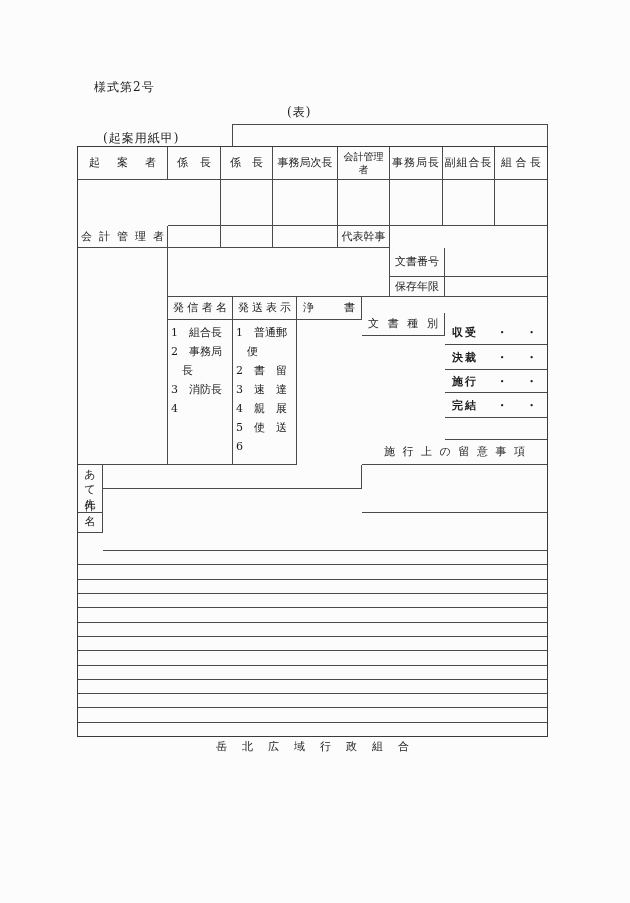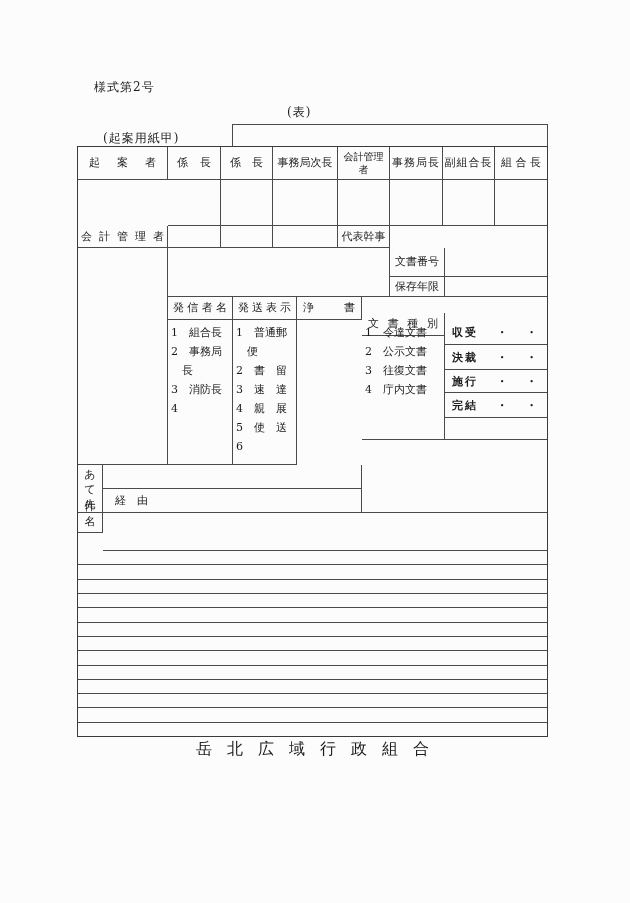--- a/index.html
+++ b/index.html
@@ -29,21 +29,21 @@
   .hc { line-height:31px; text-align:center; white-space:nowrap; }
   .spread { text-align:justify; text-align-last:justify; }
   .ls1 { letter-spacing:1px; }
   .wrap2 { font-size:10px; line-height:13px; padding:3px 3px 0; text-align:center; }
   .list { line-height:19px; padding:3px 2px 0 3px; white-space:pre-line; }
   .prow { display:flex; align-items:center; justify-content:space-between; padding:0 10px 0 7px;font-weight:bold; }
   .prow .pl { letter-spacing:2px; }
   .vstack { line-height:15px; padding:2px 6px 0; text-align:center; }
   .blank-row { flex:1 1 0; border-bottom:1px solid #4a4a4a; }
   .blank-row.last { border-bottom:none; }
-  #footer-org { left:77px; top:739px; width:471px; text-align:center; font-size:16px;
+  #footer-org { left:77px; top:739px; width:471px; text-align:center; font-size:11px;
                 letter-spacing:15px; text-indent:15px; white-space:nowrap; }
   .drafter-line1 { padding:3px 0 0 10px; line-height:14px; }
   .drafter-line2 { padding-left:3px; line-height:14px; }
   .drafter-line3 { display:flex; justify-content:space-between; padding:0 7px 0 3px; line-height:15px; }
 </style>
 </head>
 <body>
 
 <div class="abs lbl" style="left:94px; top:79px;">様式第2号</div>
 <div class="abs lbl" style="left:287px; top:104px;">(表)</div>
@@ -98,24 +98,20 @@
 　長
 3　消防長
 4</div>
   <div class="c list" style="left:155px;top:173px;width:64px;height:145px;">1　普通郵
 　便
 2　書　留
 3　速　達
 4　親　展
 5　使　送
 6</div>
-  <div class="c list" style="left:284px;top:173px;width:83px;height:120px;">1　令達文書
-2　公示文書
-3　往復文書
-4　庁内文書</div>
 
   <div class="c nr prow" style="left:367px;top:173px;width:102px;height:25px;">
     <span class="pl">収受</span>
     <span>・</span>
     <span>・</span>
   </div>
   <div class="c nr prow" style="left:367px;top:198px;width:102px;height:25px;">
     <span class="pl">決裁</span>
     <span>・</span>
     <span>・</span>
@@ -125,24 +121,24 @@
     <span>・</span>
     <span>・</span>
   </div>
   <div class="c nr prow" style="left:367px;top:246px;width:102px;height:25px;">
     <span class="pl">完結</span>
     <span>・</span>
     <span>・</span>
   </div>
   <div class="c nr" style="left:367px;top:271px;width:102px;height:22px;"></div>
 
+  <div class="c nr spread" style="left:284px;top:293px;width:185px;height:25px;line-height:24px;padding:0 22px;">施行上の留意事項</div>
 
   <div class="c vstack" style="left:0;top:318px;width:25px;height:48px;">あて先</div>
   <div class="c" style="left:25px;top:318px;width:259px;height:24px;"></div>
-  <div class="c" style="left:25px;top:342px;width:259px;height:24px;line-height:23px;padding-left:12px;">経　由</div>
   <div class="c nr" style="left:284px;top:318px;width:185px;height:48px;"></div>
 
   <div class="c vstack" style="left:0;top:348px;width:25px;height:38px;padding-top:4px;">件名</div>
   <div class="c nr" style="left:25px;top:366px;width:444px;height:38px;"></div>
 
   <div class="abs" style="left:0;top:404px;width:469px;height:185px;display:flex;flex-direction:column;">
       <div class="blank-row"></div>
       <div class="blank-row"></div>
       <div class="blank-row"></div>
       <div class="blank-row"></div>

